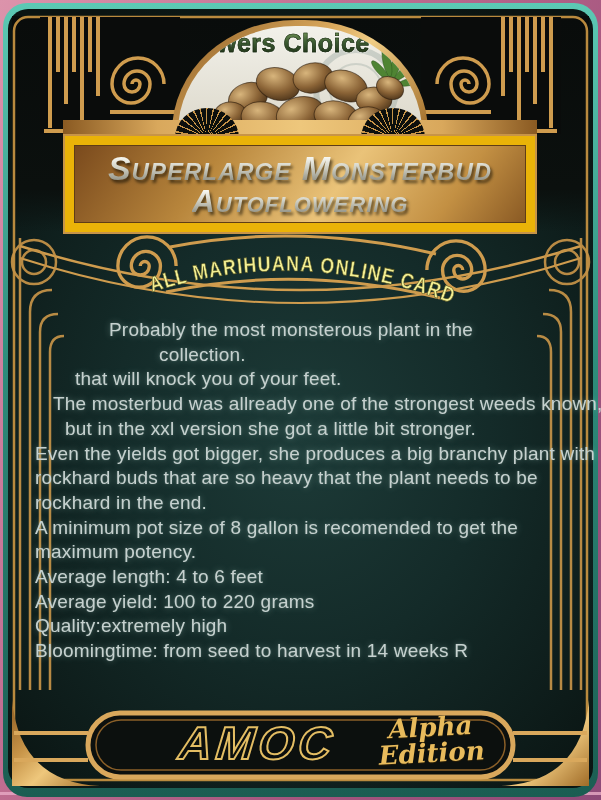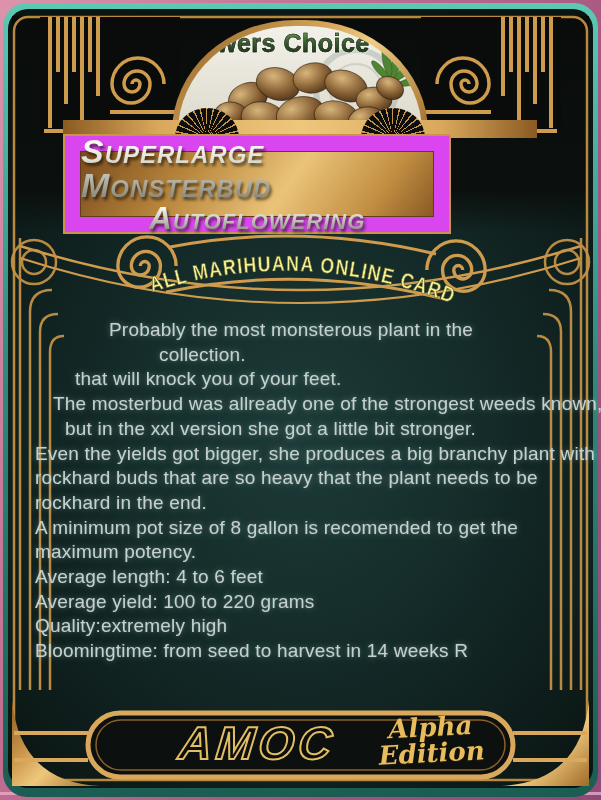--- a/index.html
+++ b/index.html
@@ -36,22 +36,22 @@
 
   
   .sun-band{position:absolute;left:63px;top:120px;width:474px;height:18px;
     background:linear-gradient(90deg,#8a5a22,#d9a85c 20%,#eec77c 50%,#d9a85c 80%,#8a5a22);}
   .fan{position:absolute;bottom:0;width:64px;height:30px;
     border-top-left-radius:64px 60px;border-top-right-radius:64px 60px;
     background:repeating-conic-gradient(from -90deg at 50% 100%, #0c0f0d 0deg 10deg, #c79448 10deg 13deg);}
   .fan.left{left:112px;} .fan.right{right:112px;}
 
   
-  .title-frame{position:absolute;left:63px;top:134px;width:388px;height:100px;box-sizing:border-box;
-    background:#d946ef;border:2px solid #c79448;padding:15px;}
+  .title-frame{position:absolute;left:63px;top:134px;width:474px;height:100px;box-sizing:border-box;
+    background:#eab308;border:2px solid #c79448;padding:9px;}
   .title-panel{width:100%;height:100%;box-sizing:border-box;border:1px solid #5f3d16;
     background:linear-gradient(125deg,#7a4a1d 0%,#b8863c 30%,#eac379 58%,#c39043 82%,#8a5a24 100%);
     display:flex;flex-direction:column;align-items:center;justify-content:center;}
   .title-line{font-family:"Liberation Sans",sans-serif;font-style:italic;font-weight:800;
     font-variant:small-caps;letter-spacing:1px;line-height:1.0;
     background:linear-gradient(180deg,#fbfbf5 15%,#cfcfc3 50%,#8f8f83 90%);
     -webkit-background-clip:text;background-clip:text;color:transparent;
     filter:drop-shadow(2px 3px 1.5px rgba(20,15,5,.65));}
   .title-line.l1{font-size:34px;} .title-line.l2{font-size:32px;}
 

